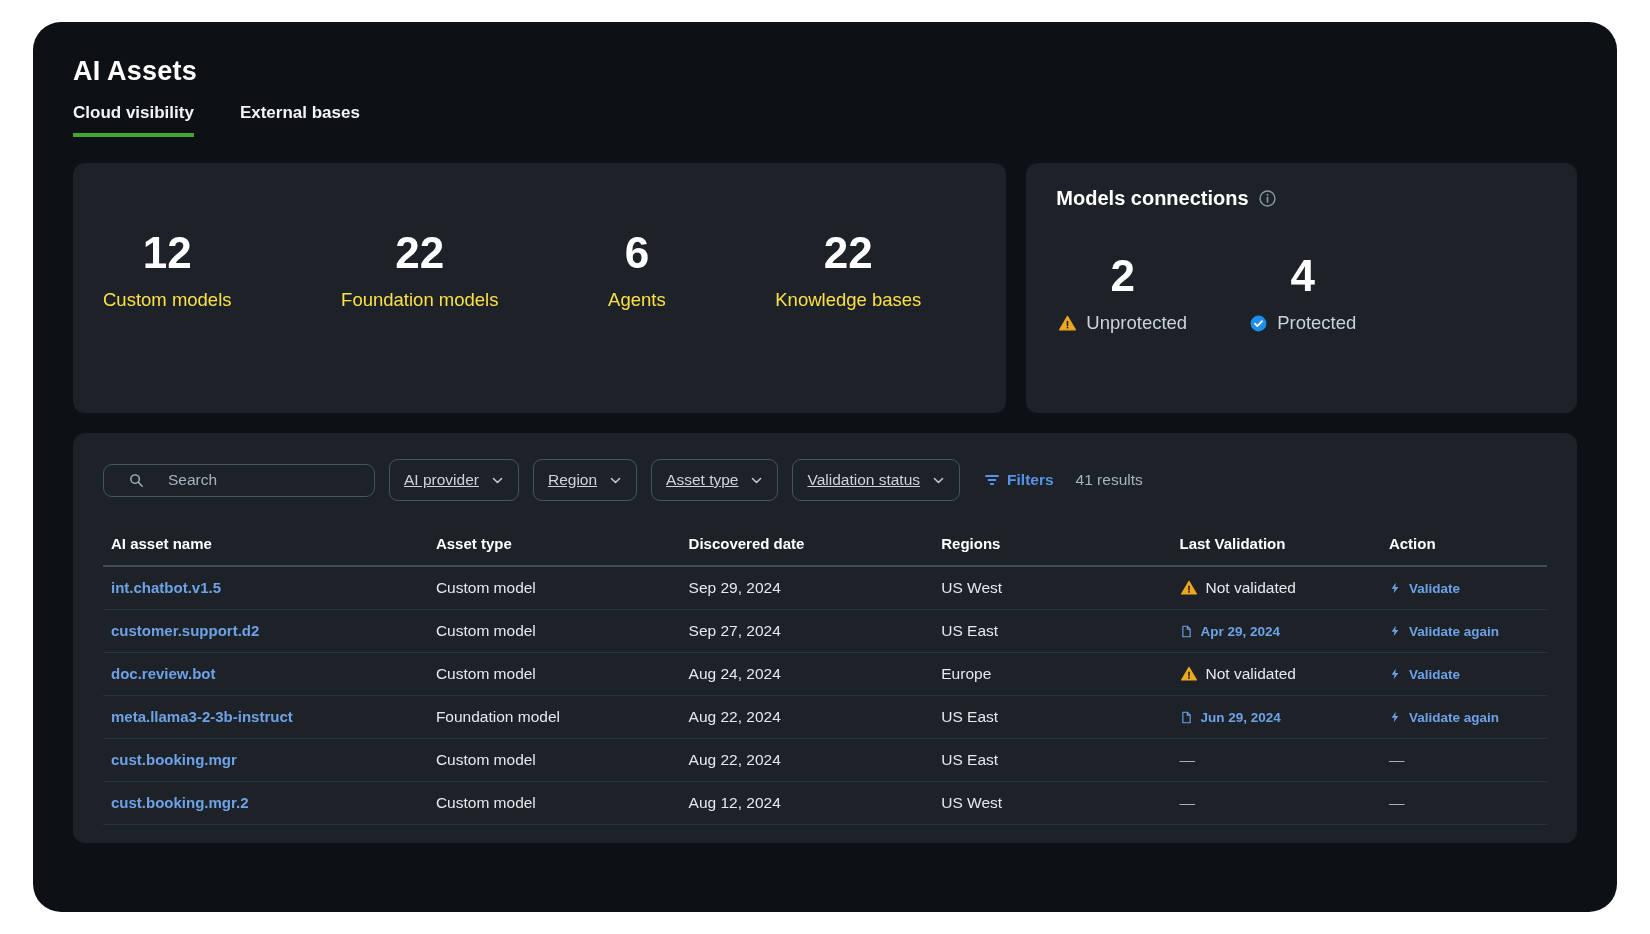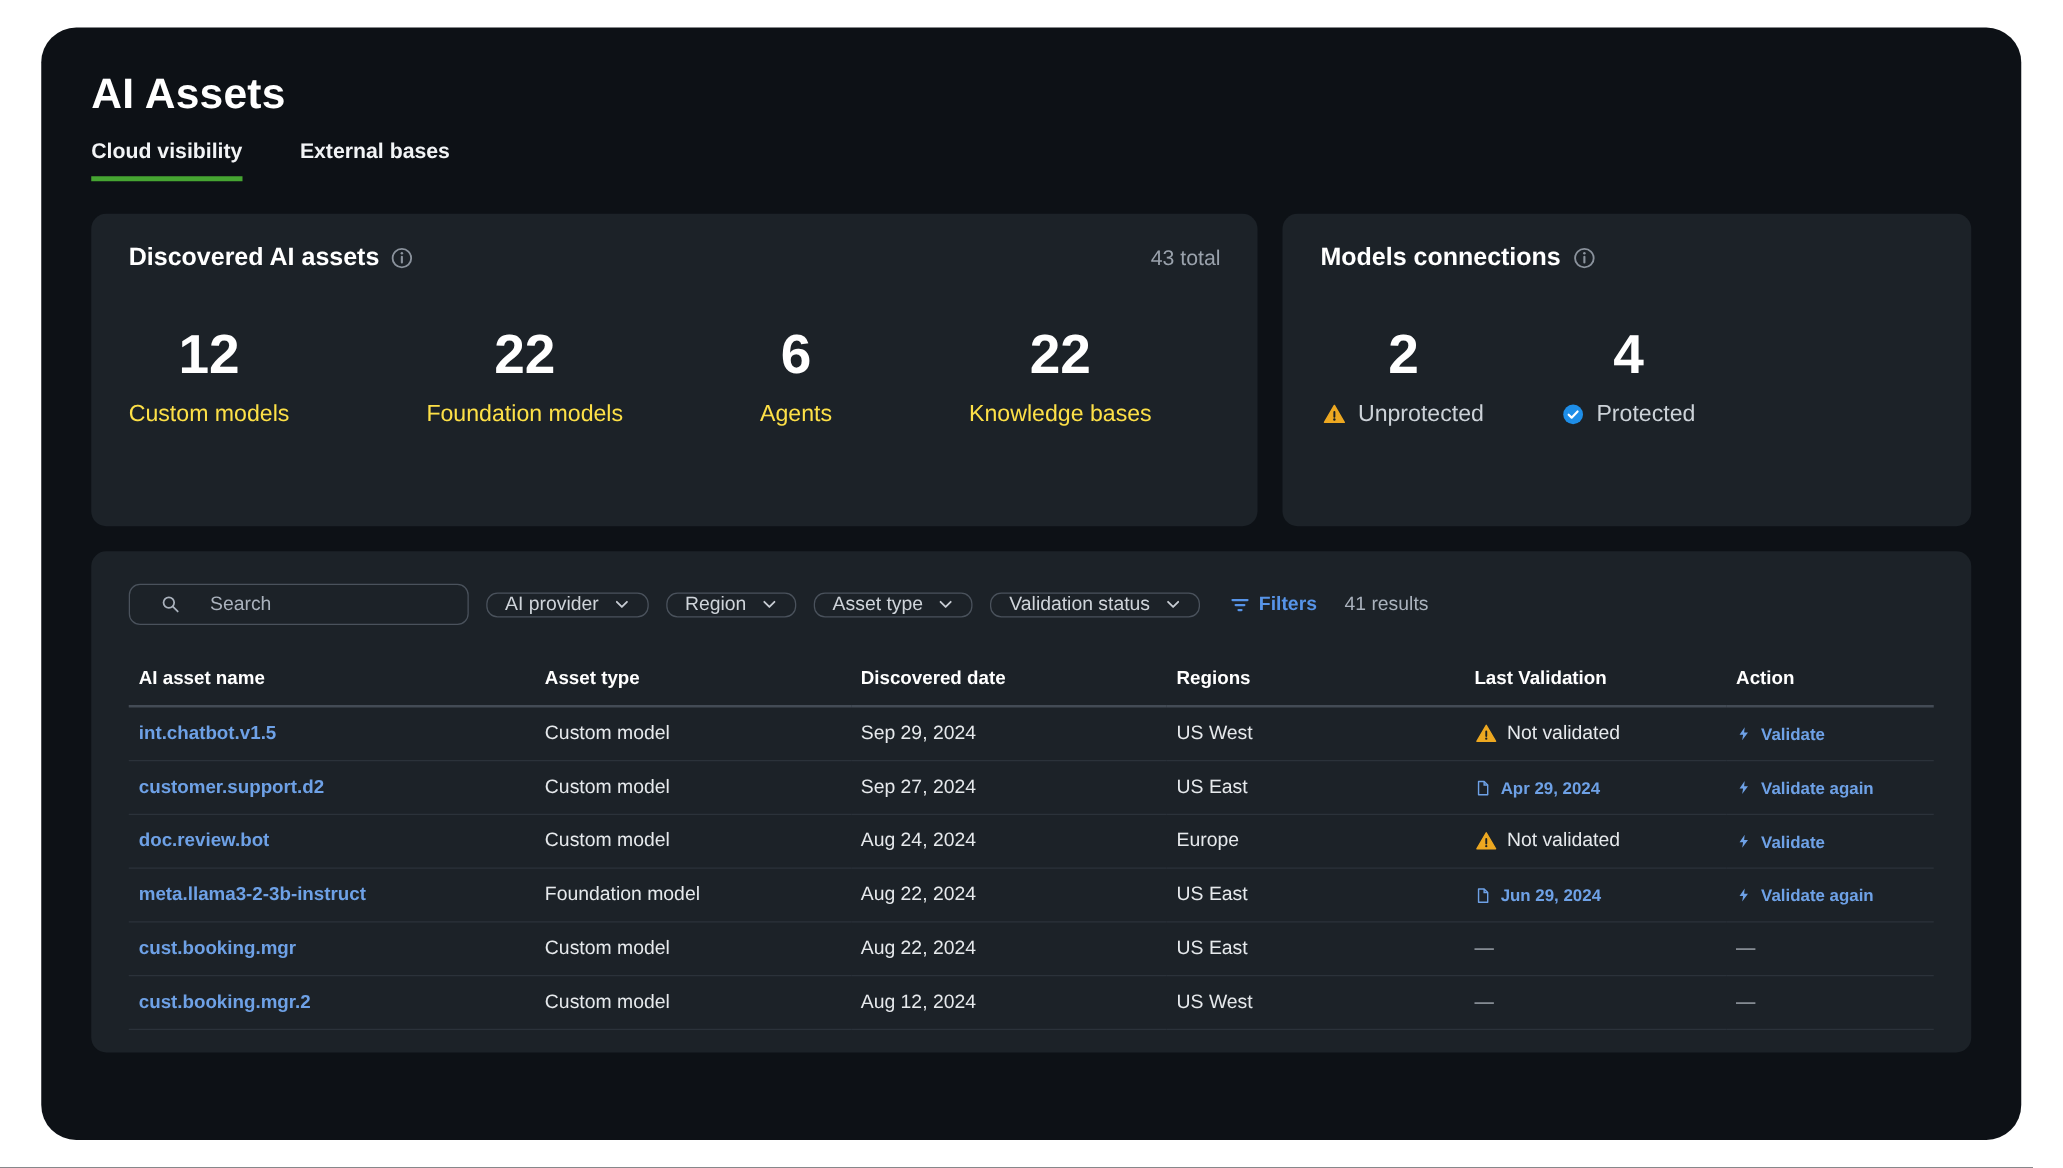--- a/index.html
+++ b/index.html
@@ -27,21 +27,21 @@
   .shell{
     position:absolute;
     left:33px; top:22px;
     width:1584px; height:890px;
     background:var(--shell-bg);
     border-radius:28px;
     overflow:hidden;
   }
   
   .page-header{padding:34px 40px 0 40px;}
-  .page-title{font-size:34px;font-weight:bold;color:#ffffff;letter-spacing:.2px;}
+  .page-title{font-size:27px;font-weight:bold;color:#ffffff;letter-spacing:.2px;}
   .subtitle{
     margin-top:10px;
     font-size:15.5px;line-height:22px;
     color:#b6bcc4;
     max-width:700px;
   }
   .learn-link{color:var(--accent-blue);font-weight:bold;text-decoration:none;cursor:pointer;}
   .tabs{display:flex;gap:46px;margin-top:16px;}
   .tab{
     font-size:17px;font-weight:bold;color:#f2f4f6;
@@ -87,23 +87,23 @@
     background:transparent;
   }
   .search-box input{
     flex:1;border:none;outline:none;background:transparent;
     font-family:"Liberation Sans", sans-serif;
     font-size:15.5px;color:var(--text-main);
   }
   .search-box input::placeholder{color:#aab2bd;}
   .dropdown{
     display:flex;align-items:center;gap:12px;
-    height:20px;border:1.5px solid var(--pill-border);
+    height:42px;border:1.5px solid var(--pill-border);
     border-radius:9px;padding:0 14px;
-    font-size:15.5px;color:#cfd4da;cursor:pointer;white-space:nowrap;
+    font-size:15.5px;color:#cfd4da;cursor:pointer;white-space:nowrap;text-decoration:underline;
   }
   .filters-btn{
     display:flex;align-items:center;gap:7px;
     margin-left:10px;
     color:var(--accent-blue);font-weight:bold;font-size:15.5px;cursor:pointer;
   }
   .results-label{color:#aab2bd;font-size:15.5px;margin-left:8px;}
   
   table{width:100%;border-collapse:collapse;margin-top:24px;}
   th{
@@ -139,33 +139,20 @@
     <div class="page-title">AI Assets</div>
     <div class="tabs">
       <div class="tab active">Cloud visibility</div>
       <div class="tab">External bases</div>
     </div>
   </div>
 
   <div class="cards-row">
 
     <div class="card discovered">
-      <div class="card-head">
-        <div class="card-title-wrap">
-          <span class="card-title">Discovered AI assets</span>
-          <span class="icon info-icon">
-            <svg viewBox="0 0 16 16" width="17" height="17">
-                <circle cx="8" cy="8" r="7" fill="none" stroke="#8a929c" stroke-width="1.4"></circle>
-                <line x1="8" y1="7" x2="8" y2="11.2" stroke="#8a929c" stroke-width="1.6" stroke-linecap="round"></line>
-                <circle cx="8" cy="4.4" r="0.95" fill="#8a929c"></circle>
-              </svg>
-          </span>
-        </div>
-        <span class="total-label">43 total</span>
-      </div>
       <div class="stats-row">
         <div class="stat">
           <div class="stat-value">12</div>
           <div class="stat-label">Custom models</div>
         </div>
         <div class="stat">
           <div class="stat-value">22</div>
           <div class="stat-label">Foundation models</div>
         </div>
         <div class="stat">

